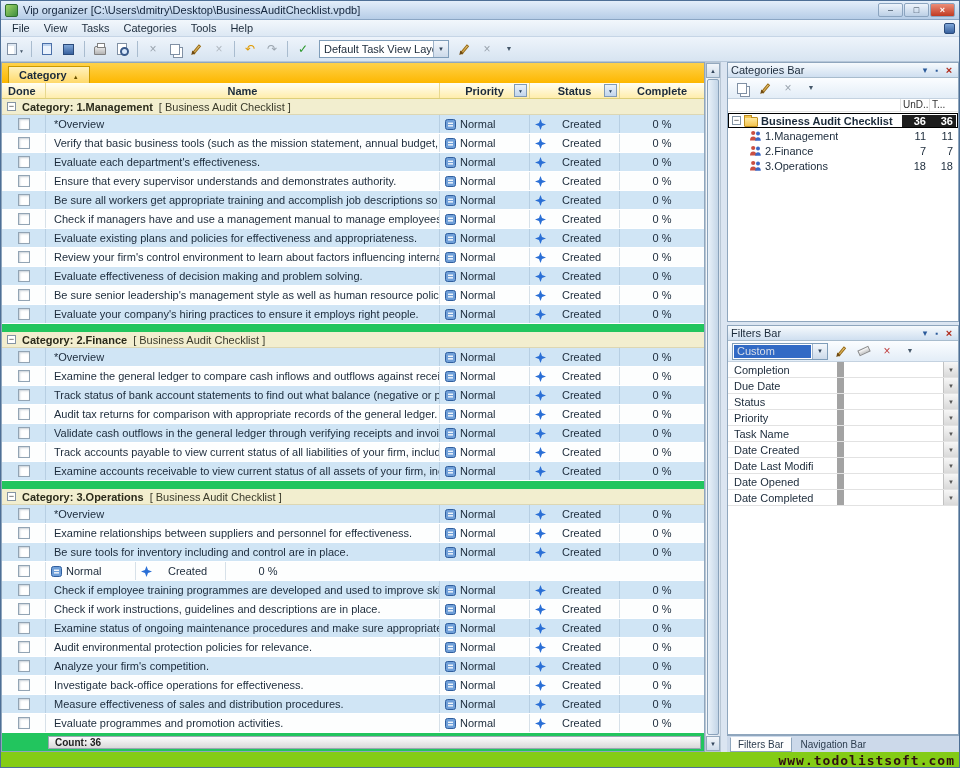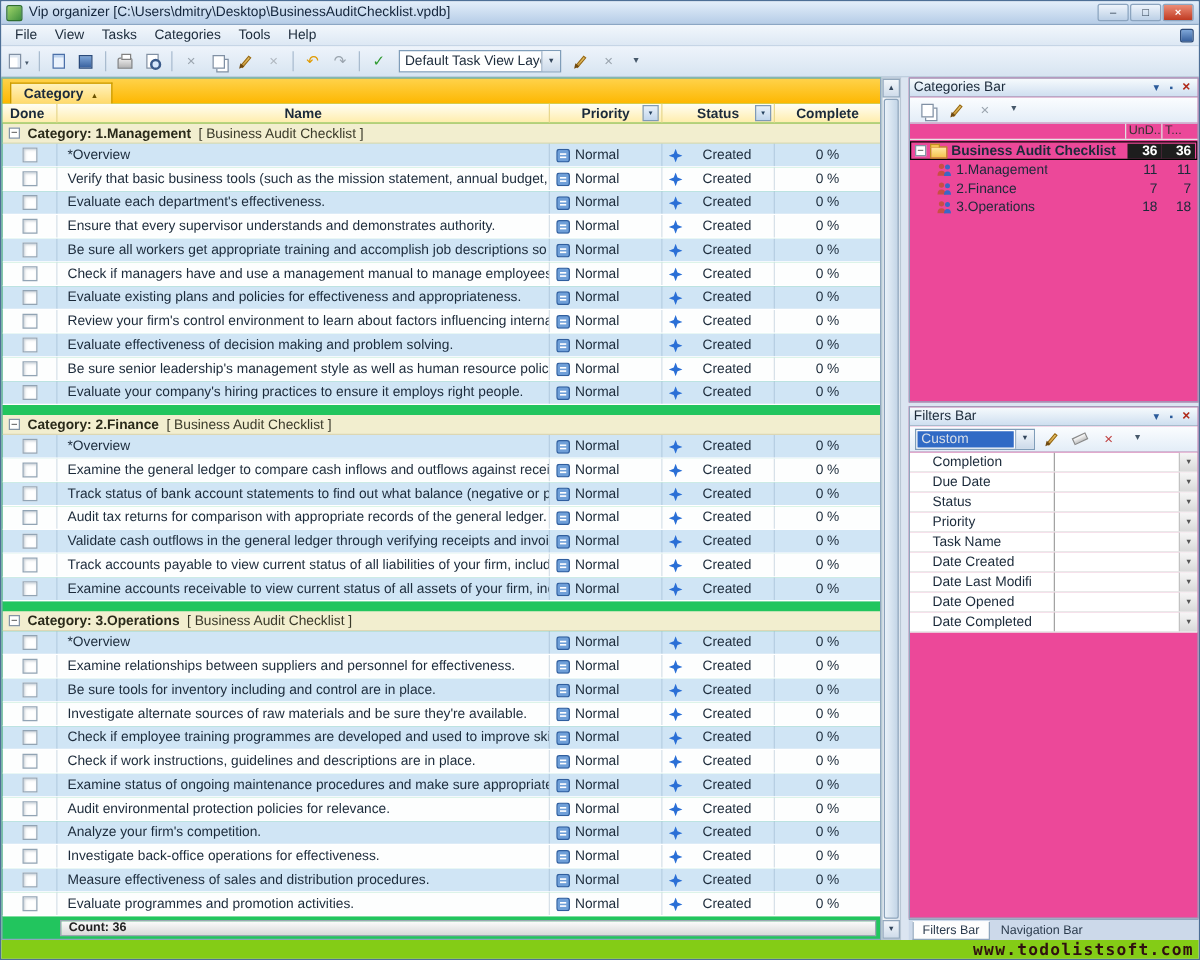--- a/index.html
+++ b/index.html
@@ -83,21 +83,21 @@
   .vscroll{width:16px;background:linear-gradient(90deg,#f4f7fa,#dde6ef);border:1px solid #b8c6d4;display:flex;flex-direction:column}
   .vs-btn{height:15px;background:linear-gradient(#f2f6fa,#cfdcea);border:1px solid #93a8bd;display:flex;align-items:center;justify-content:center;flex:0 0 auto}
   .vs-btn::after{font-size:6px;color:#33465c}
   .vs-up::after{content:"▲"}
   .vs-down::after{content:"▼"}
   .vs-thumb{flex:1;margin:1px;background:linear-gradient(90deg,#eaf2f9,#c3d5e7);border:1px solid #8aa2ba;border-radius:2px}
   .splitter{width:6px;background:#dbe5f1}
 
   
   .rightpanel{width:232px;display:flex;flex-direction:column}
-  .section{background:#ec4899;border:1px solid #8fa6bd;display:flex;flex-direction:column}
+  .section{background:#ffffff;border:1px solid #8fa6bd;display:flex;flex-direction:column}
   .sec-categories{height:260px;margin-bottom:3px}
   .sec-filters{flex:1 1 auto}
   .panel-header{height:15px;background:linear-gradient(#f6fafd,#cfdff0);border-bottom:1px solid #a8bccd;display:flex;align-items:center;padding:0 3px;flex:0 0 auto}
   .ph-title{flex:1;white-space:nowrap;overflow:hidden}
   .ph-btn{width:12px;height:12px;display:flex;align-items:center;justify-content:center}
   .ph-shade::after{content:"▾";font-size:9px;color:#2a5a9a}
   .ph-pin::after{content:"▪";font-size:8px;color:#2a5a9a}
   .ph-close::after{content:"×";font-size:11px;font-weight:bold;color:#b02a1a}
   .panel-toolbar{height:21px;background:linear-gradient(#fbfdff,#e3edf7);border-bottom:1px solid #c4d2e0;display:flex;align-items:center;gap:3px;padding:0 4px;flex:0 0 auto}
 
@@ -112,21 +112,21 @@
   .t-lbl{white-space:nowrap;overflow:hidden}
   .t-counts{margin-left:auto;display:flex}
   .cnt{width:27px;text-align:right;padding-right:3px}
   .ic-folder{width:14px;height:10px;background:linear-gradient(#ffe9a0,#f4c44e);border:1px solid #c09020;border-radius:1px;position:relative;margin-top:2px;flex:0 0 auto}
   .ic-folder::before{content:"";position:absolute;top:-3px;left:-1px;width:6px;height:2px;background:#f4c44e;border:1px solid #c09020;border-bottom:none}
 
   .preset-combo{width:96px;height:17px;background:#fff;border:1px solid #7f9db9;display:flex;align-items:center}
   .preset-combo .val{flex:1;background:#316ac5;color:#d8dee8;padding:0 3px;height:13px;margin:1px;line-height:13px;white-space:nowrap;overflow:hidden}
   .filter-fields{flex:1 1 auto;overflow:hidden}
   .filter-row{height:16px;display:flex;align-items:stretch;border-bottom:1px solid #e2e2e2;background:#fff}
-  .f-lbl{width:116px;display:flex;align-items:center;padding-left:18px;border-right:1px solid #a3a3a3;white-space:nowrap;overflow:hidden}
+  .f-lbl{width:116px;display:flex;align-items:center;padding-left:6px;border-right:7px solid #a3a3a3;white-space:nowrap;overflow:hidden}
   .f-val{flex:1}
   .f-dd{width:15px;background:linear-gradient(#f6f6f6,#d9d9d9);border-left:1px solid #c2c2c2;display:flex;align-items:center;justify-content:center}
   .f-dd::after{content:"▼";font-size:6px;color:#555}
 
   .panel-tabs{height:17px;background:#ccd9ea;border-top:1px solid #8fa6bd;display:flex;gap:2px;padding:1px 3px 0;flex:0 0 auto}
   .ptab{font-size:10px;padding:1px 7px;color:#2c3c4e;display:flex;align-items:center}
   .ptab.active{background:#fdfdfd;border:1px solid #8fa6bd;border-top-color:#fdfdfd}
 
   
   .bottomstrip{height:17px;background:#84cc16;display:flex;align-items:center;justify-content:flex-end;padding-right:4px;flex:0 0 auto}
@@ -783,21 +783,20 @@
                 </svg>
               </span>
               <span>Created</span>
             </div>
             <div class="cell c-comp">0 %</div>
           </div>
           <div class="task-row alt">
             <div class="cell c-done">
               <span class="cb"></span>
             </div>
-            <div class="cell c-name">Investigate alternate sources of raw materials and be sure they're available.</div>
             <div class="cell c-pri">
               <span class="pico">
                 <svg width="11" height="11" viewBox="0 0 11 11">
                   <rect x="0.5" y="0.5" width="10" height="10" rx="2" fill="#6f9fd8" stroke="#2f5e9e"></rect>
                   <rect x="3" y="3.6" width="5" height="1.3" fill="#fff"></rect>
                   <rect x="3" y="6.2" width="5" height="1.3" fill="#fff"></rect>
                 </svg>
               </span>
               <span>Normal</span>
             </div>

